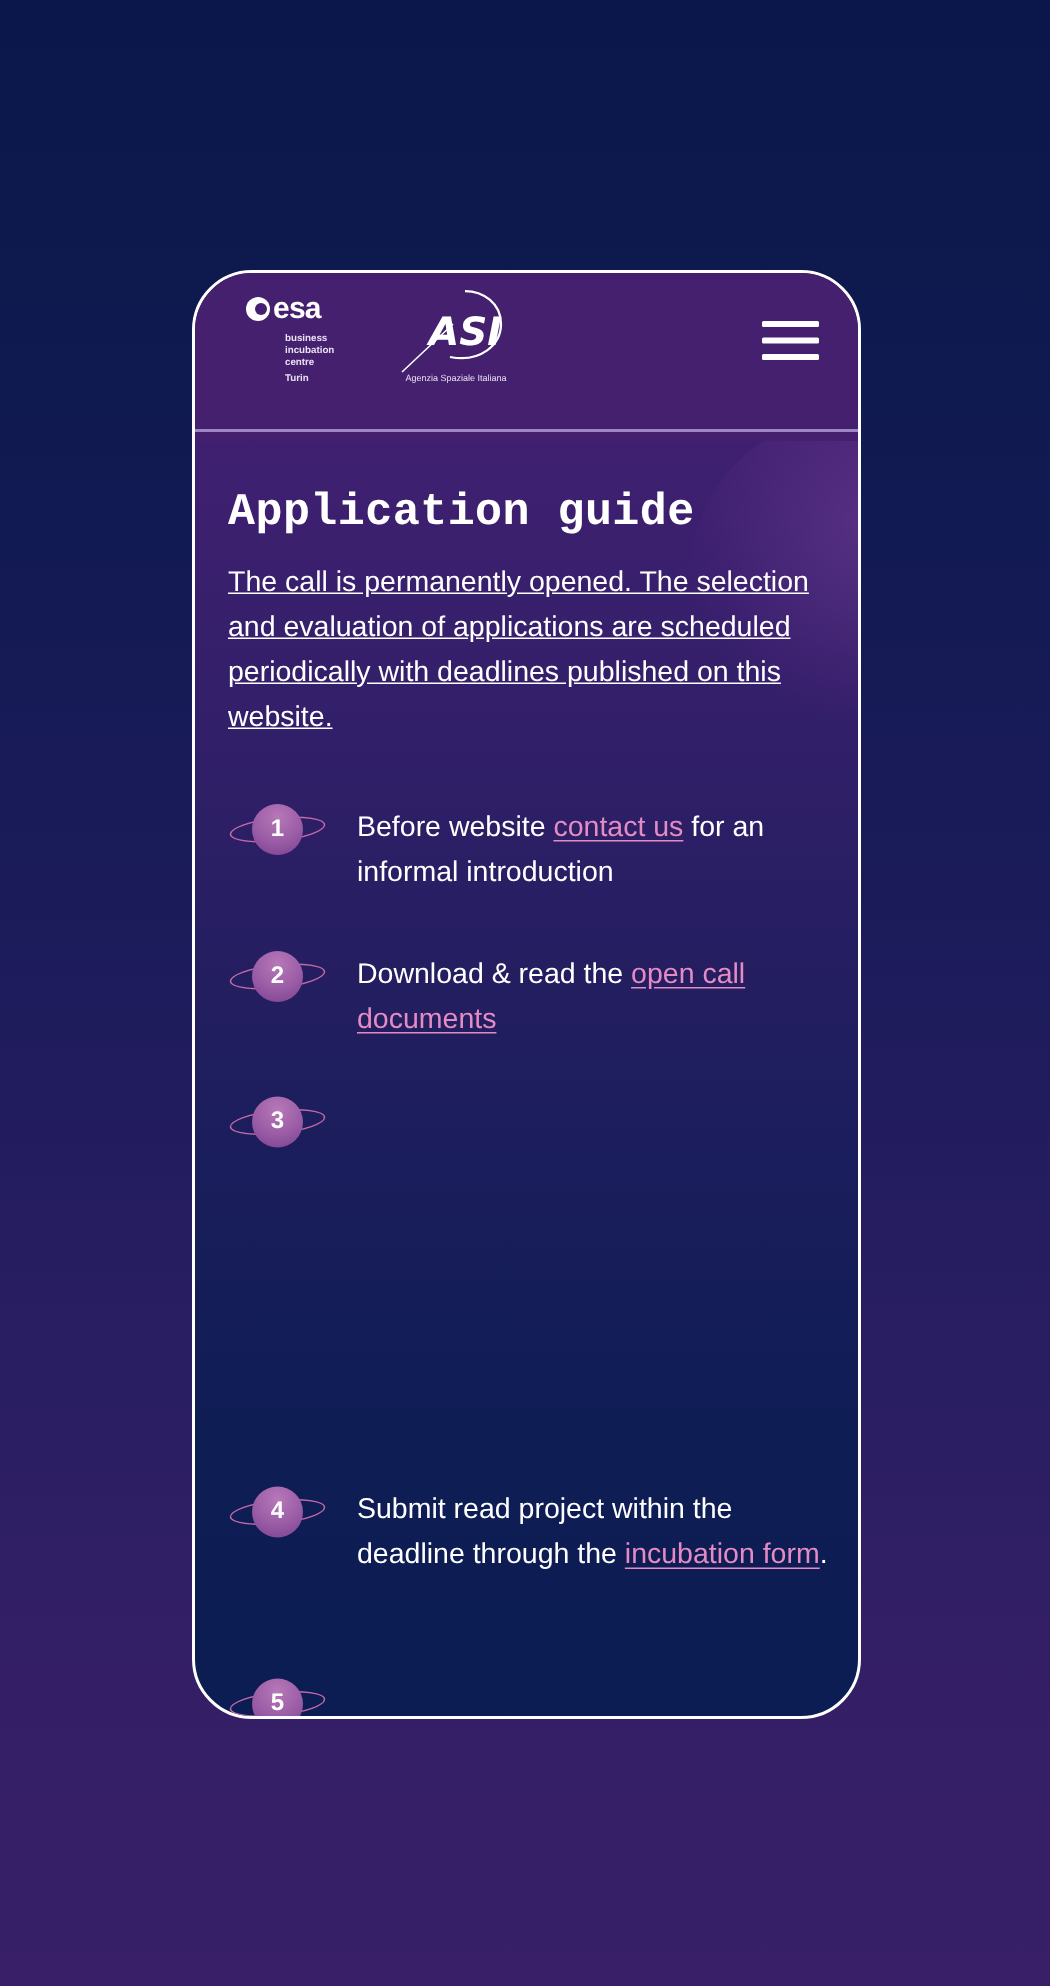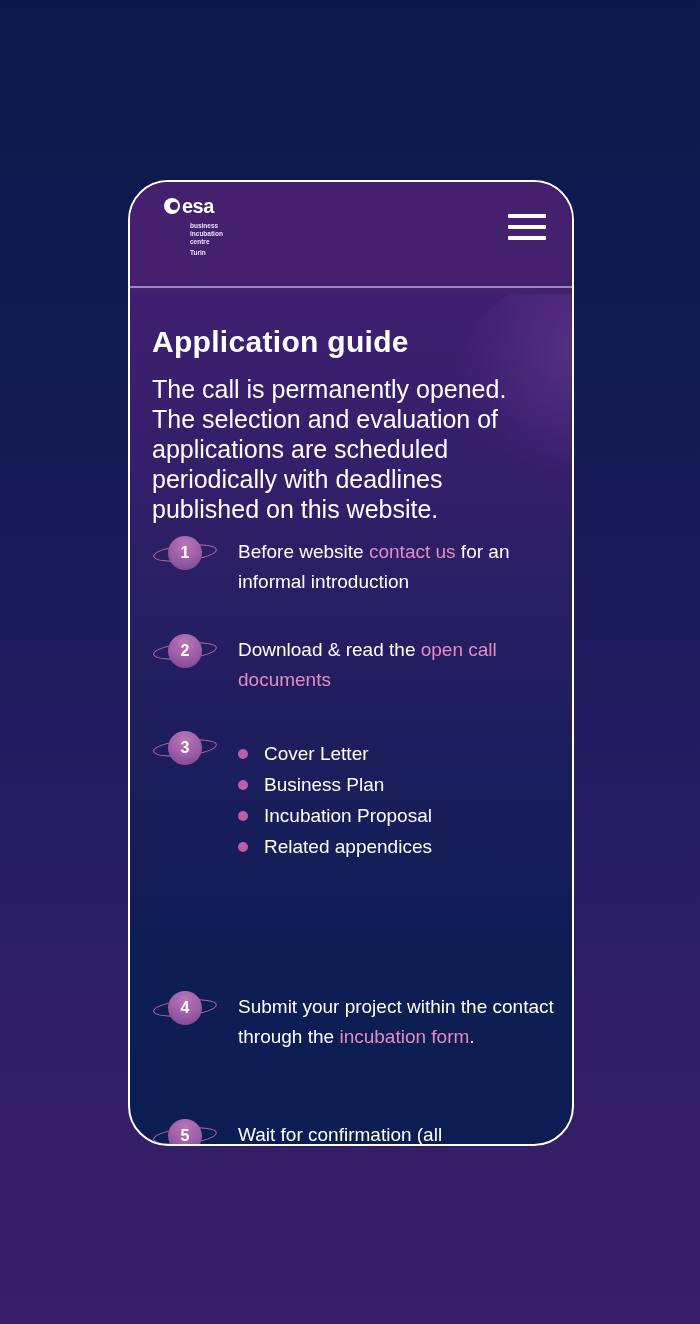--- a/index.html
+++ b/index.html
@@ -52,40 +52,40 @@
       display: flex; flex-direction: column; justify-content: space-between; cursor: pointer;
     }
     .hamburger span { display: block; height: 4px; background: #fff; border-radius: 1px; }
     .planet-bg {
       position: absolute; left: 330px; top: 96px; width: 210px; height: 210px;
       border-radius: 50%;
       background: radial-gradient(circle at 60% 35%, rgba(140,80,170,0.35), rgba(90,40,130,0.15) 60%, rgba(60,30,100,0) 72%);
     }
     .content { position: absolute; left: 22px; top: 140px; right: 22px; }
     .page-title {
-      font-family: Liberation Sans, sans-serif; font-weight: bold;
+      font-family: Liberation Mono, monospace; font-weight: bold;
       font-size: 30px; letter-spacing: 0.3px; line-height: 40px; color: #fff;
     }
     .intro {
-      margin-top: 12px; font-size: 25px; line-height: 30px; color: #fff;
+      margin-top: 12px; font-size: 19px; line-height: 30px; color: #fff; text-decoration: underline;
     }
     .steps { position: absolute; left: 22px; right: 14px; top: 355px; }
     .step { position: relative; padding-left: 86px; font-size: 19px; line-height: 29.5px; color: #fff; }
     .step-badge { position: absolute; left: 0; top: -3px; width: 66px; height: 38px; }
     .step-badge .ring {
       position: absolute; left: 1px; top: 11px; width: 64px; height: 16px;
       border: 1.5px solid #c56aa8; border-radius: 50%; transform: rotate(-6deg);
     }
     .step-badge .ball {
       position: absolute; left: 16px; top: 2px; width: 34px; height: 34px; border-radius: 50%;
       background: radial-gradient(circle at 50% 25%, #b778b8 0%, #9a5ca5 55%, #7a3f8f 100%);
       display: flex; align-items: center; justify-content: center;
       font-weight: bold; font-size: 16px; color: #fff;
     }
-    .link { color: #e58bc4; text-decoration-color: #e58bc4; text-underline-offset: 3px; cursor: pointer; }
+    .link { color: #e58bc4; text-decoration: underline; text-decoration-color: #e58bc4; text-underline-offset: 3px; cursor: pointer; }
     .bullets { list-style: none; margin-top: 6px; }
     .bullets li { position: relative; padding-left: 26px; line-height: 31px; }
     .bullets li::before {
       content: ""; position: absolute; left: 0; top: 11px; width: 10px; height: 10px;
       border-radius: 50%; background: #b85fa6;
     }
   </style>
 </head>
 <body>
 
@@ -99,20 +99,28 @@
         <span class="esa-word">esa</span>
       </div>
       <div class="esa-sub">
         <span>business</span><br>
         <span>incubation</span><br>
         <span>centre</span>
         <span class="city">Turin</span>
       </div>
     </div>
 
+    <div class="asi-logo">
+      <svg width="84" height="60" viewBox="0 0 84 60">
+        <path d="M38 48 C 58 52, 72 40, 72 26 C 72 12, 60 4, 48 4" fill="none" stroke="#fff" stroke-width="1.5"></path>
+        <path d="M6 58 L 40 26" stroke="#fff" stroke-width="1"></path>
+        <text x="24" y="40" font-family="DejaVu Sans, sans-serif" font-style="italic" font-weight="bold" font-size="26" fill="#fff">ASI</text>
+      </svg>
+      <div class="asi-caption">Agenzia Spaziale Italiana</div>
+    </div>
 
     <div class="hamburger">
       <span></span>
       <span></span>
       <span></span>
     </div>
   </div>
   <div class="header-divider"></div>
 
   <div class="content">
@@ -136,37 +144,30 @@
         <div class="ball">2</div>
       </div>
       <span>Download &amp; read the </span><a class="link">open call documents</a>
     </div>
 
     <div class="step" style="position:absolute; top:195px; left:0; right:0;">
       <div class="step-badge">
         <div class="ring"></div>
         <div class="ball">3</div>
       </div>
-      <ul class="bullets">
-        <li>Cover Letter</li>
-        <li>Business Plan</li>
-        <li>Incubation Proposal</li>
-        <li>Related appendices</li>
-      </ul>
     </div>
 
     <div class="step" style="position:absolute; top:455px; left:0; right:0;">
       <div class="step-badge">
         <div class="ring"></div>
         <div class="ball">4</div>
       </div>
-      <span>Submit your project within the contact through the </span><a class="link">incubation form</a><span>.</span>
+      <span>Submit read project within the deadline through the </span><a class="link">incubation form</a><span>.</span>
     </div>
 
     <div class="step" style="position:absolute; top:583px; left:0; right:0;">
       <div class="step-badge">
         <div class="ring"></div>
         <div class="ball">5</div>
       </div>
-      <span>Wait for confirmation (all</span>
     </div>
   </div>
 </div>
 
 </body></html>

